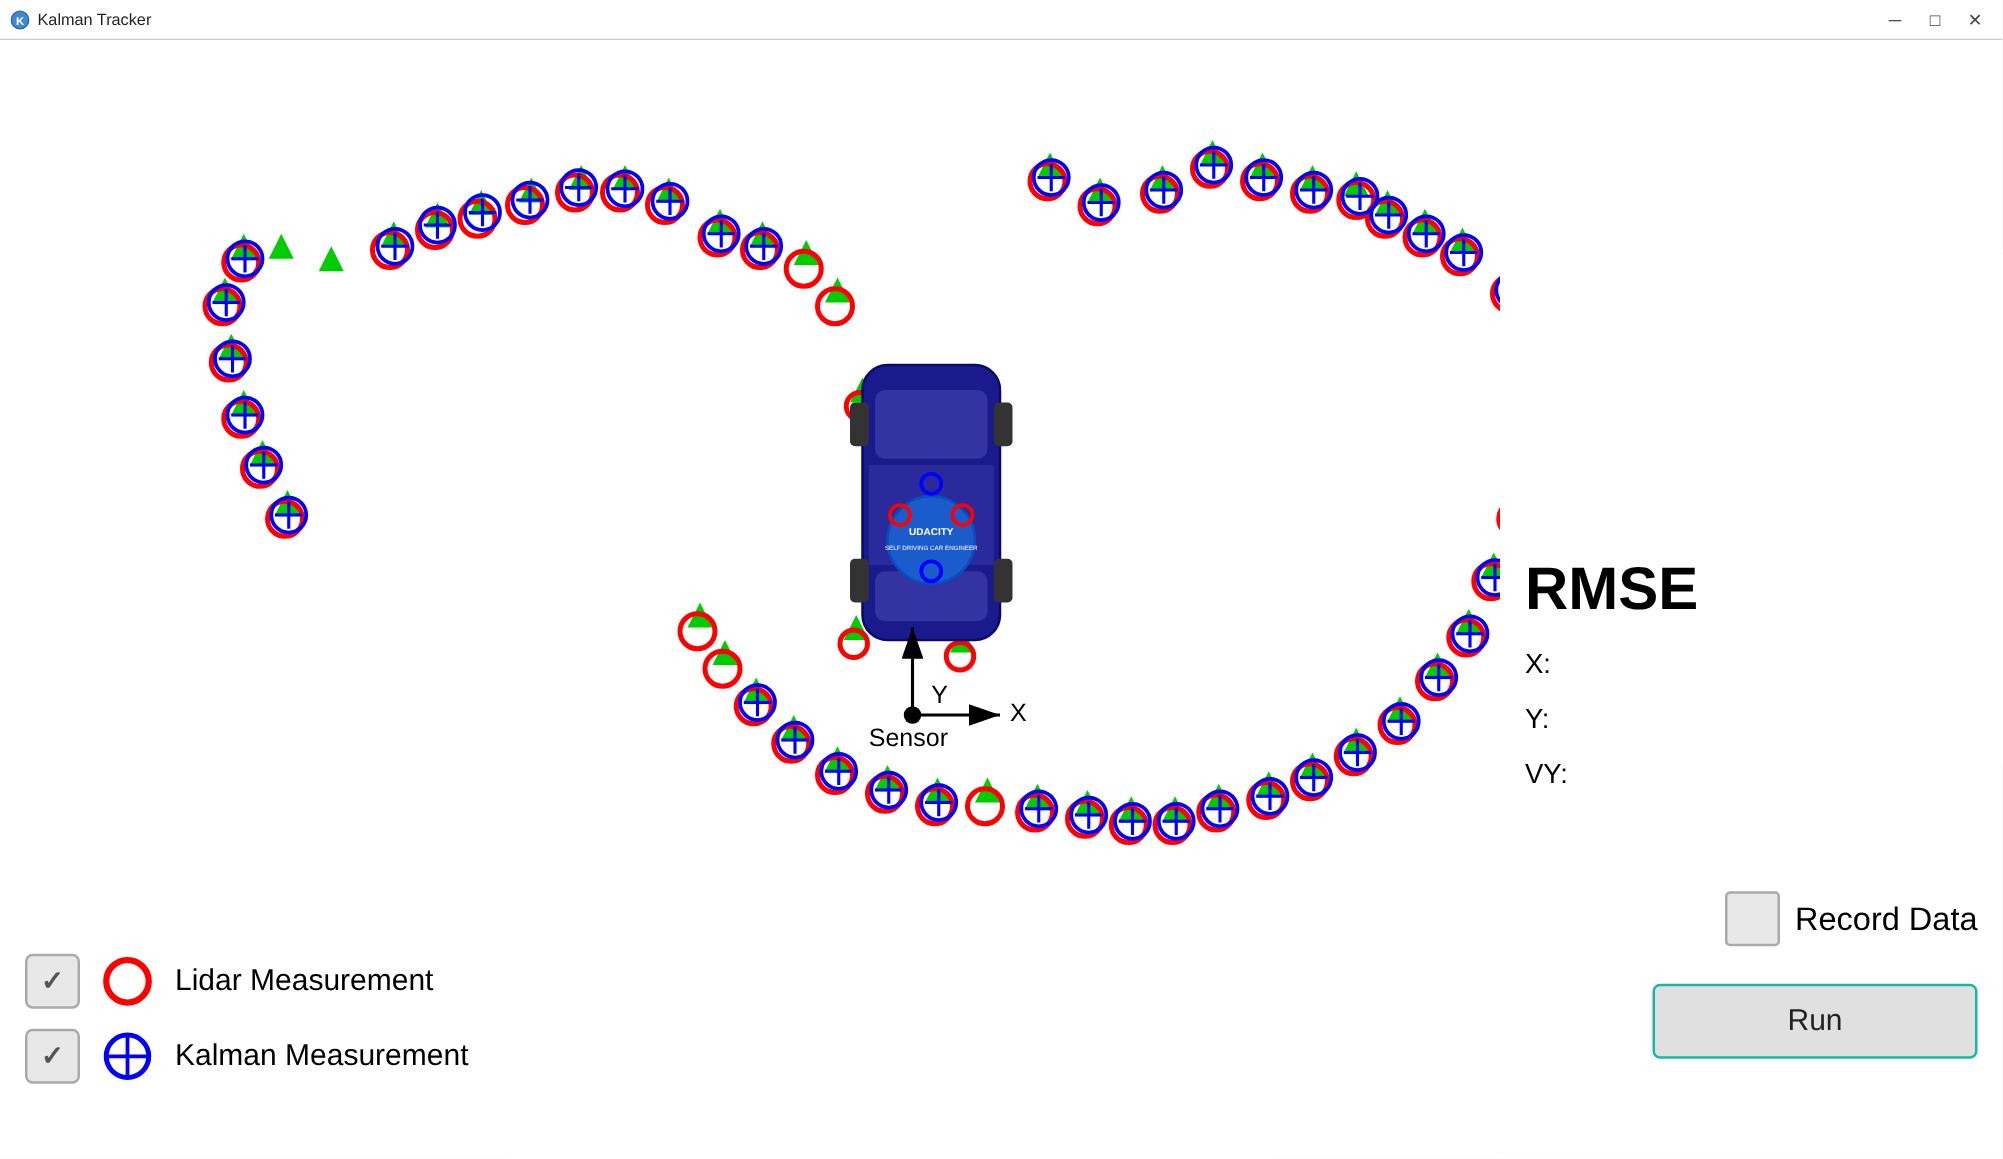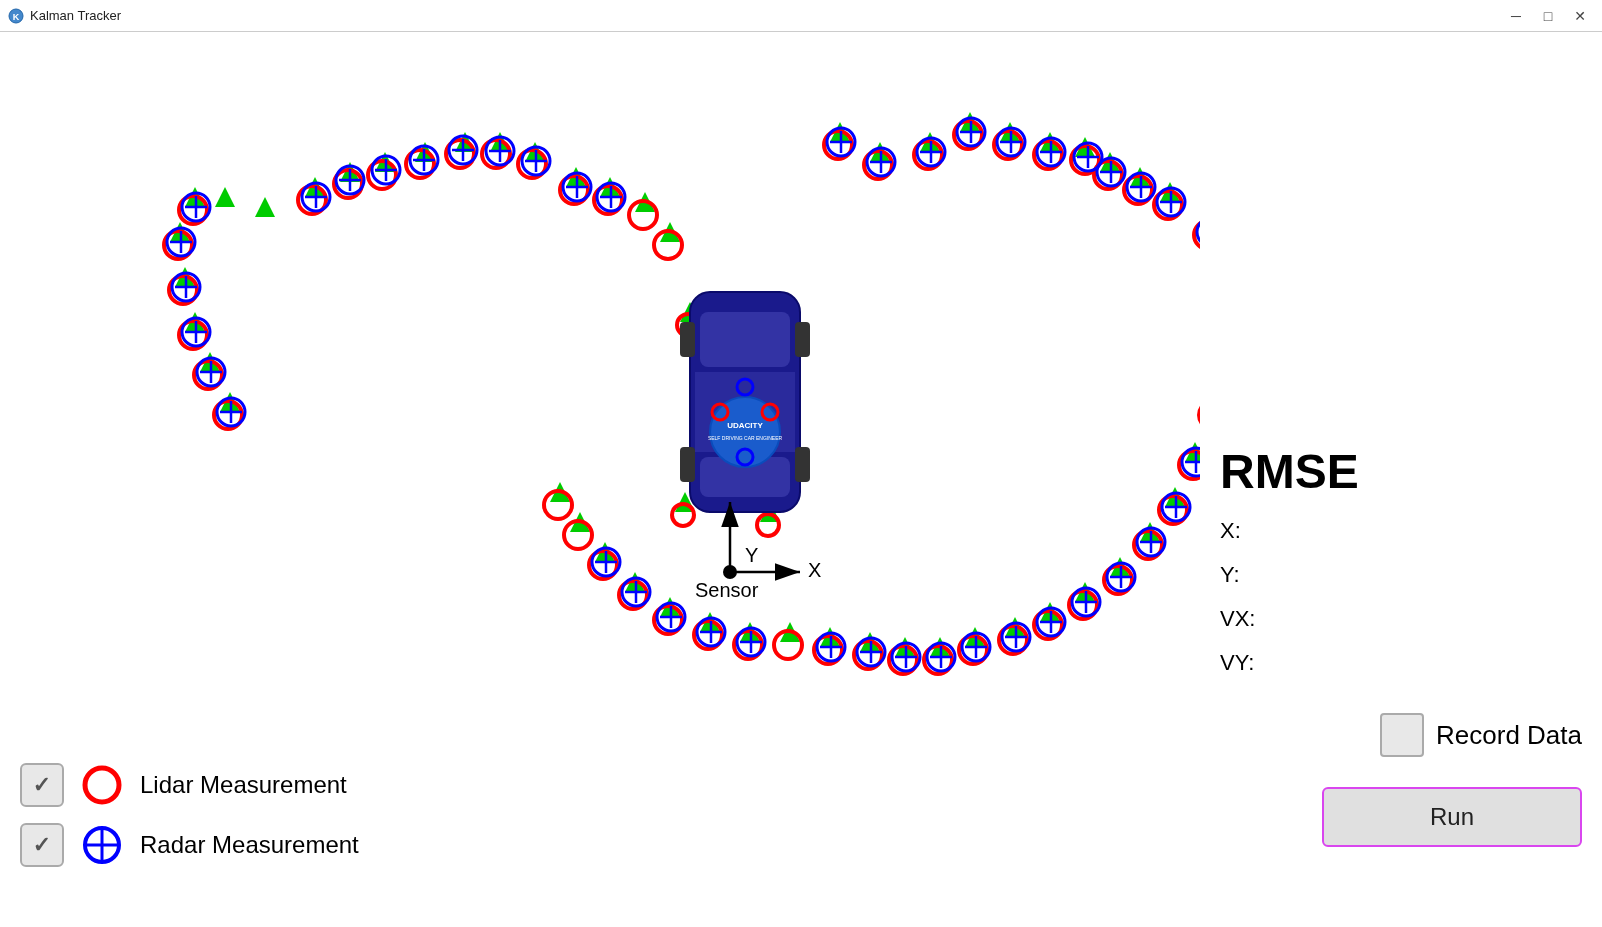--- a/index.html
+++ b/index.html
@@ -121,21 +121,21 @@
       color: #000;
     }
 
     .run-button {
       position: absolute;
       bottom: 80px;
       right: 20px;
       width: 260px;
       height: 60px;
       background: #e0e0e0;
-      border: 2px solid #d946ef;
+      border: 2px solid #14b8a6;
       border-radius: 6px;
       font-size: 24px;
       cursor: pointer;
       color: #222;
     }
 
     
     .legend-area {
       position: absolute;
       bottom: 60px;
@@ -584,24 +584,20 @@
       <div class="rmse-values">
         <div>
           <span>X:</span>
           <span></span>
         </div>
         <div>
           <span>Y:</span>
           <span></span>
         </div>
         <div>
-          <span>VX:</span>
-          <span></span>
-        </div>
-        <div>
           <span>VY:</span>
           <span></span>
         </div>
       </div>
     </div>
   </div>
 
   <div class="record-data-row">
     <div class="record-checkbox">
     </div>
@@ -624,17 +620,17 @@
 
     <div class="legend-item">
       <div class="legend-checkbox">
         <span class="check-mark">✓</span>
       </div>
       <svg class="legend-icon-radar" viewBox="0 0 44 44">
         <circle cx="22" cy="22" r="17" fill="none" stroke="#0000ff" stroke-width="4"></circle>
         <line x1="5" y1="22" x2="39" y2="22" stroke="#0000ff" stroke-width="3"></line>
         <line x1="22" y1="5" x2="22" y2="39" stroke="#0000ff" stroke-width="3"></line>
       </svg>
-      <span class="legend-label">Radar Measurement</span>
+      <span class="legend-label">Kalman Measurement</span>
     </div>
   </div>
 
 </div>
 
 </body></html>

